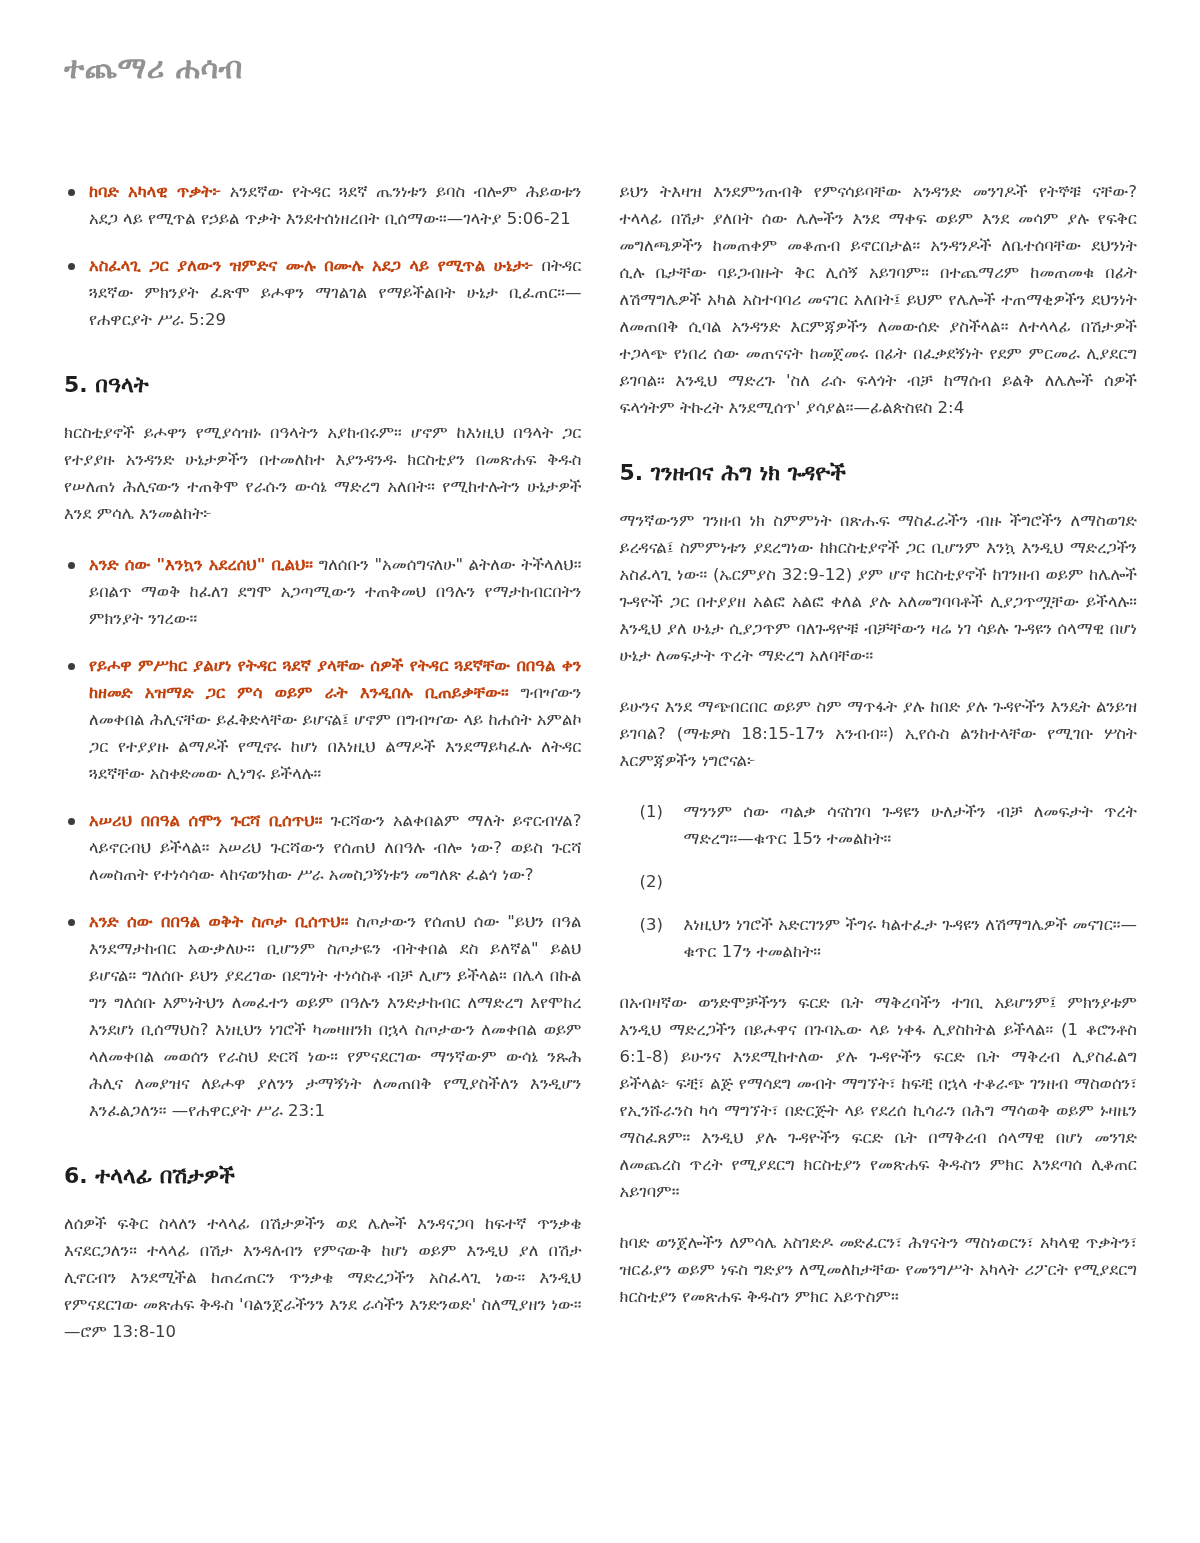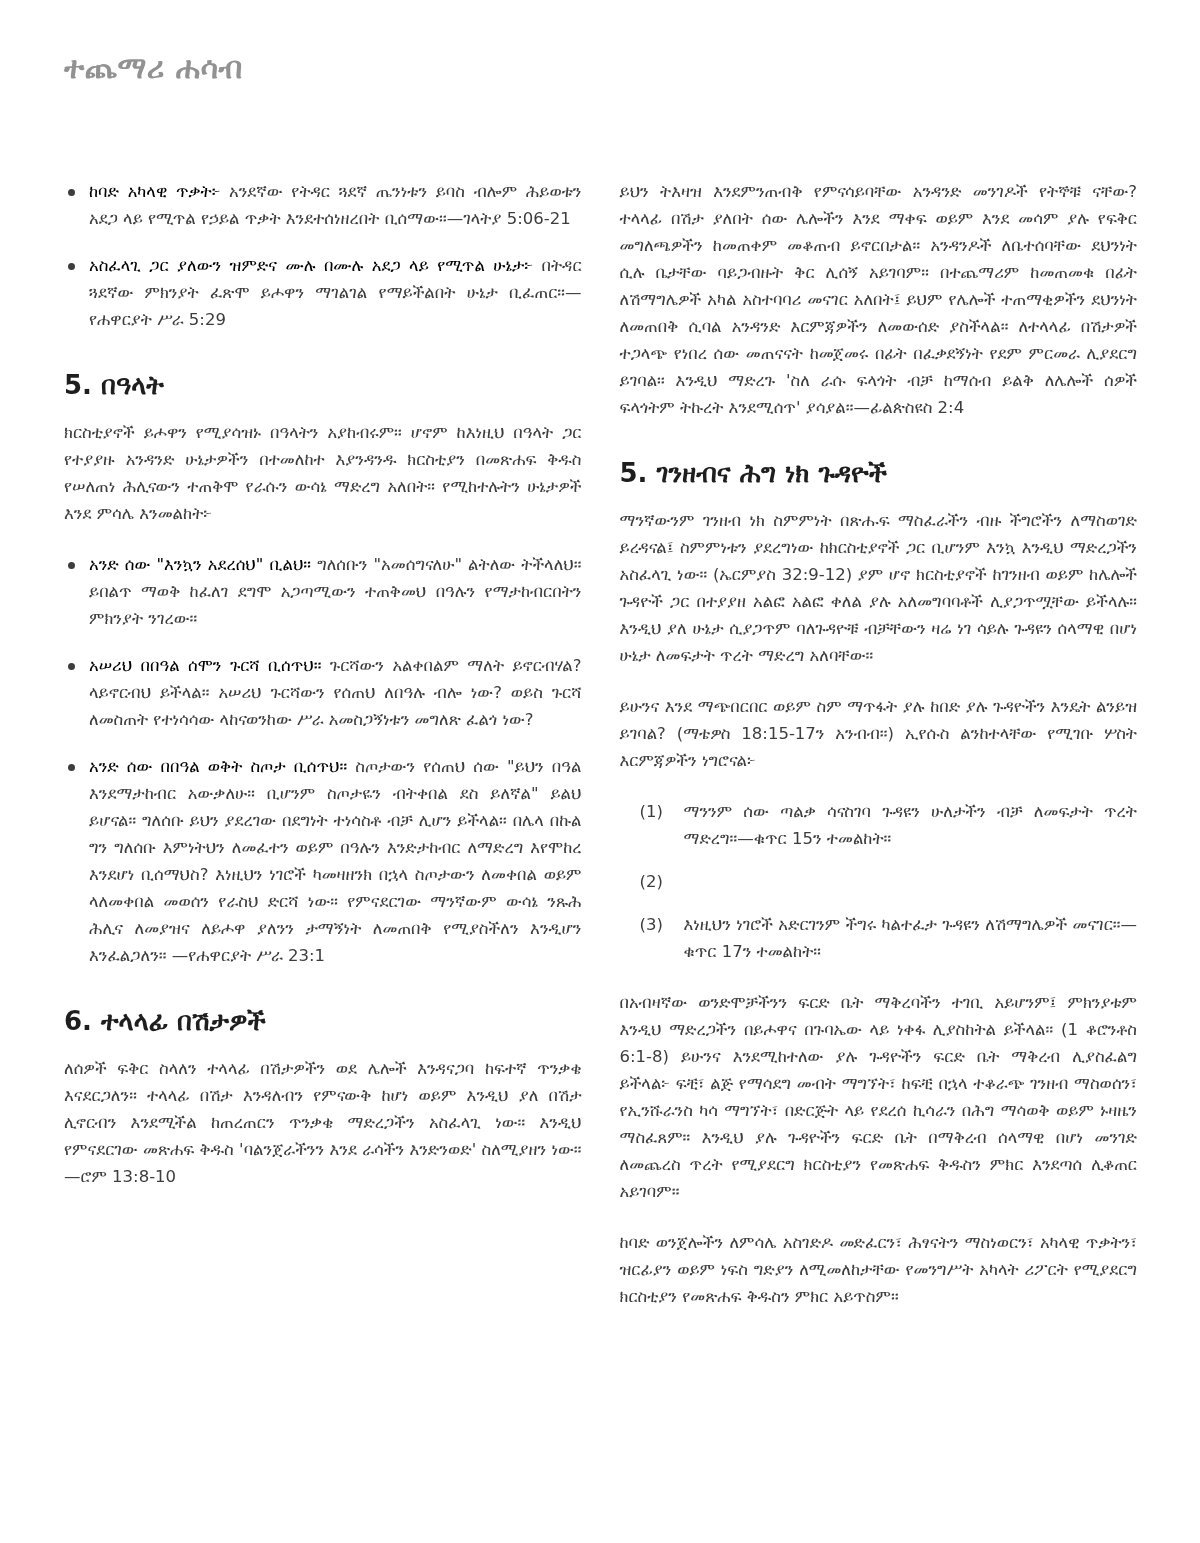--- a/index.html
+++ b/index.html
@@ -28,21 +28,21 @@
     gap: 38px;
     align-items: flex-start;
   }
   .col {
     flex: 1 1 0;
     font-size: 16.5px;
     line-height: 27px;
     text-align: justify;
   }
   .section-heading {
-    font-size: 26px;
+    font-size: 22px;
     line-height: 28px;
     font-weight: 700;
     color: #1e1e1e;
     text-align: left;
     margin: 38px 0 20px 0;
   }
   p.para { margin-bottom: 24px; }
   p.para:last-child { margin-bottom: 8px; }
   ul.bullets {
     list-style: none;
@@ -57,22 +57,22 @@
     content: "";
     position: absolute;
     left: 4px;
     top: 11px;
     width: 7px;
     height: 7px;
     border-radius: 50%;
     background: #3d3d3d;
   }
   .lead {
-    font-weight: 400;
-    color: #000000;
+    font-weight: 700;
+    color: #c2410c;
   }
   ol.steps {
     list-style: none;
     margin: 0 0 24px 2px;
   }
   ol.steps li {
     display: flex;
     gap: 10px;
     padding-left: 18px;
     margin-bottom: 16px;
@@ -107,20 +107,24 @@
 
       <h2 class="section-heading">5. በዓላት</h2>
       <p class="para">ክርስቲያኖች ይሖዋን የሚያሳዝኑ በዓላትን አያከብሩም። ሆኖም ከእነዚህ በዓላት ጋር የተያያዙ አንዳንድ ሁኔታዎችን በተመለከተ እያንዳንዱ ክርስቲያን በመጽሐፍ ቅዱስ የሠለጠነ ሕሊናውን ተጠቅሞ የራሱን ውሳኔ ማድረግ አለበት። የሚከተሉትን ሁኔታዎች እንደ ምሳሌ እንመልከት፦</p>
 
       <ul class="bullets">
         <li>
           <span class="lead">አንድ ሰው "እንኳን አደረሰህ" ቢልህ።</span>
           <span>ግለሰቡን "አመሰግናለሁ" ልትለው ትችላለህ። ይበልጥ ማወቅ ከፈለገ ደግሞ አጋጣሚውን ተጠቅመህ በዓሉን የማታከብርበትን ምክንያት ንገረው።</span>
         </li>
         <li>
+          <span class="lead">የይሖዋ ምሥክር ያልሆነ የትዳር ጓደኛ ያላቸው ሰዎች የትዳር ጓደኛቸው በበዓል ቀን ከዘመድ አዝማድ ጋር ምሳ ወይም ራት እንዲበሉ ቢጠይቃቸው።</span>
+          <span>ግብዣውን ለመቀበል ሕሊናቸው ይፈቅድላቸው ይሆናል፤ ሆኖም በግብዣው ላይ ከሐሰት አምልኮ ጋር የተያያዙ ልማዶች የሚኖሩ ከሆነ በእነዚህ ልማዶች እንደማይካፈሉ ለትዳር ጓደኛቸው አስቀድመው ሊነግሩ ይችላሉ።</span>
+        </li>
+        <li>
           <span class="lead">አሠሪህ በበዓል ሰሞን ጉርሻ ቢሰጥህ።</span>
           <span>ጉርሻውን አልቀበልም ማለት ይኖርብሃል? ላይኖርብህ ይችላል። አሠሪህ ጉርሻውን የሰጠህ ለበዓሉ ብሎ ነው? ወይስ ጉርሻ ለመስጠት የተነሳሳው ላከናወንከው ሥራ አመስጋኝነቱን መግለጽ ፈልጎ ነው?</span>
         </li>
         <li>
           <span class="lead">አንድ ሰው በበዓል ወቅት ስጦታ ቢሰጥህ።</span>
           <span>ስጦታውን የሰጠህ ሰው "ይህን በዓል እንደማታከብር አውቃለሁ። ቢሆንም ስጦታዬን ብትቀበል ደስ ይለኛል" ይልህ ይሆናል። ግለሰቡ ይህን ያደረገው በደግነት ተነሳስቶ ብቻ ሊሆን ይችላል። በሌላ በኩል ግን ግለሰቡ እምነትህን ለመፈተን ወይም በዓሉን እንድታከብር ለማድረግ እየሞከረ እንደሆነ ቢሰማህስ? እነዚህን ነገሮች ካመዛዘንክ በኋላ ስጦታውን ለመቀበል ወይም ላለመቀበል መወሰን የራስህ ድርሻ ነው። የምናደርገው ማንኛውም ውሳኔ ንጹሕ ሕሊና ለመያዝና ለይሖዋ ያለንን ታማኝነት ለመጠበቅ የሚያስችለን እንዲሆን እንፈልጋለን። —የሐዋርያት ሥራ 23:1</span>
         </li>
       </ul>
 
       <h2 class="section-heading">6. ተላላፊ በሽታዎች</h2>

